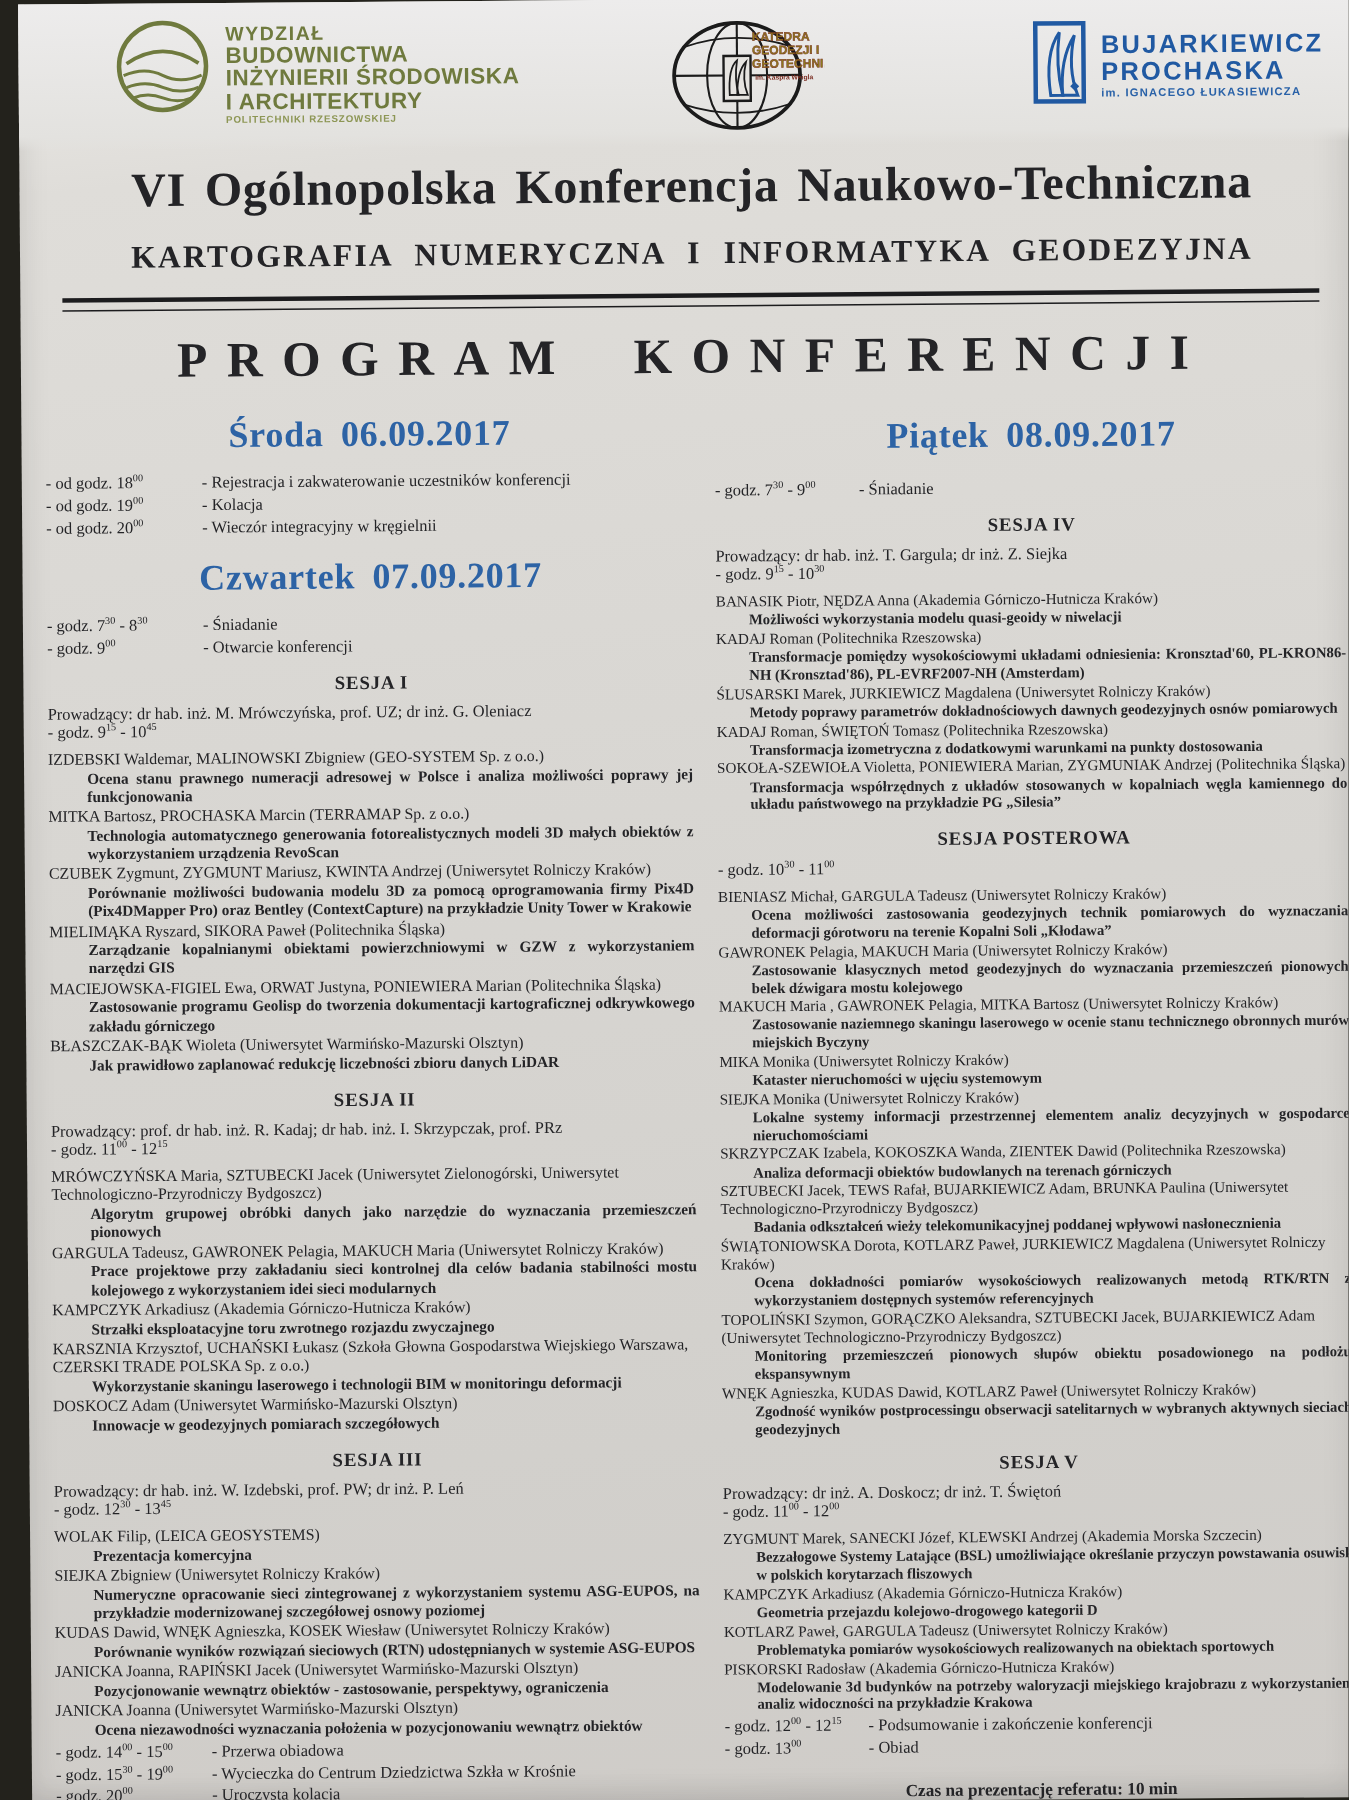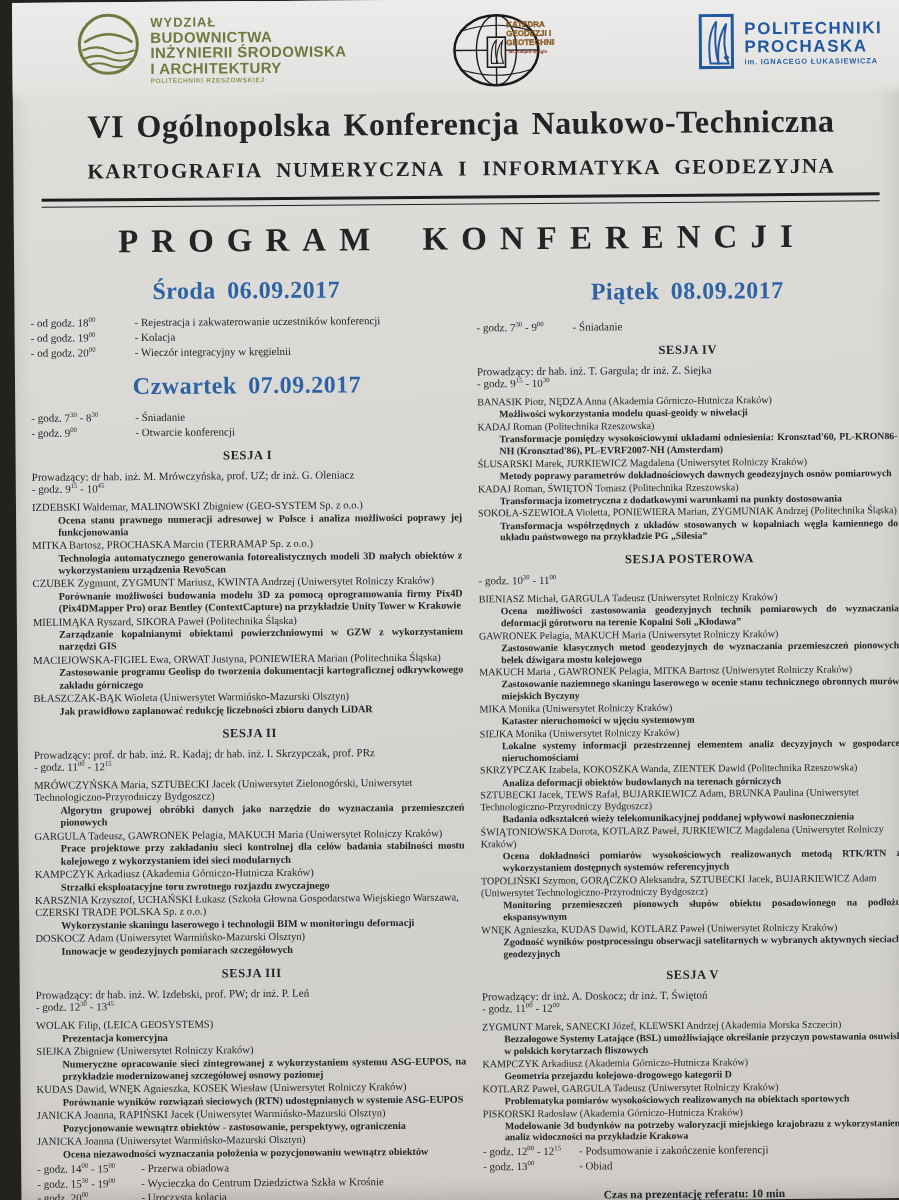--- a/index.html
+++ b/index.html
@@ -102,21 +102,21 @@
     <div class="prz">
       <span>
         <svg width="36" height="56" viewBox="0 0 36 56">
           <rect x="2" y="2" width="32" height="52" fill="none" stroke="#2059a2" stroke-width="3"></rect>
           <path d="M12 50 Q8 22 18 8 Q15 30 20 50 Z" fill="none" stroke="#2059a2" stroke-width="2"></path>
           <path d="M20 50 Q18 26 28 10 Q23 32 30 50 Z" fill="none" stroke="#2059a2" stroke-width="2"></path>
           <path d="M25 44 l3 -3 l3 3 l-3 3 Z" fill="#2059a2"></path>
         </svg>
       </span>
       <div class="prz-text">
-        <div class="prz-l">POLITECHNIKI</div>
+        <div class="prz-l">BUJARKIEWICZ</div>
         <div class="prz-l">PROCHASKA</div>
         <div class="prz-sub">im. IGNACEGO ŁUKASIEWICZA</div>
       </div>
     </div>
   </div>
 
   <div class="main-title">VI Ogólnopolska Konferencja Naukowo-Techniczna</div>
   <div class="sub-title">KARTOGRAFIA NUMERYCZNA I INFORMATYKA GEODEZYJNA</div>
   <div class="dbl-rule"></div>
   <div class="program">PROGRAM KONFERENCJI</div>

